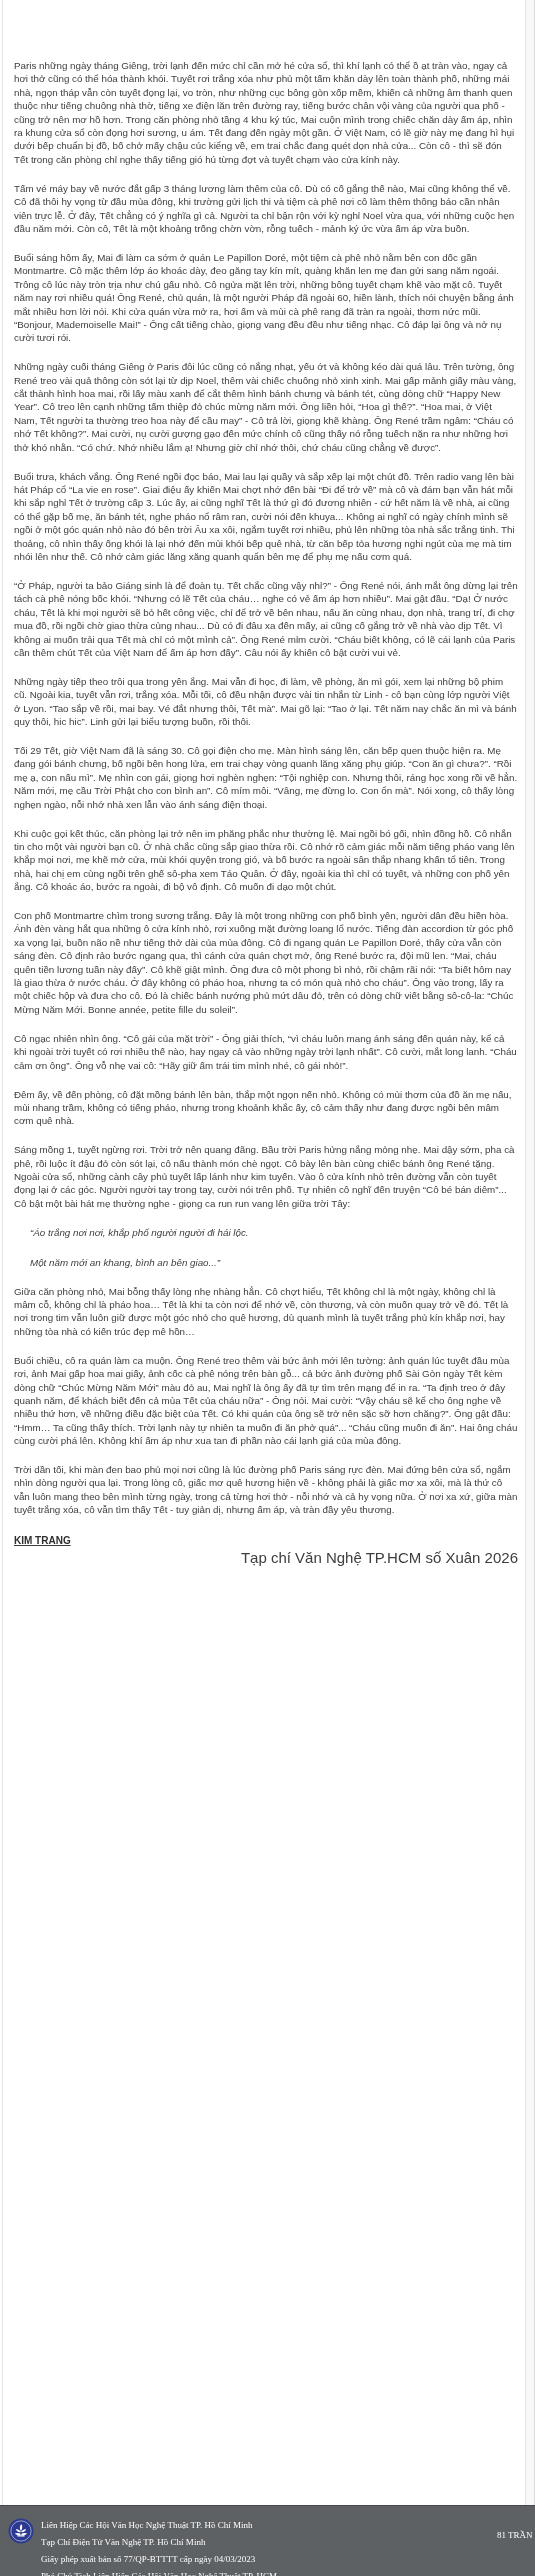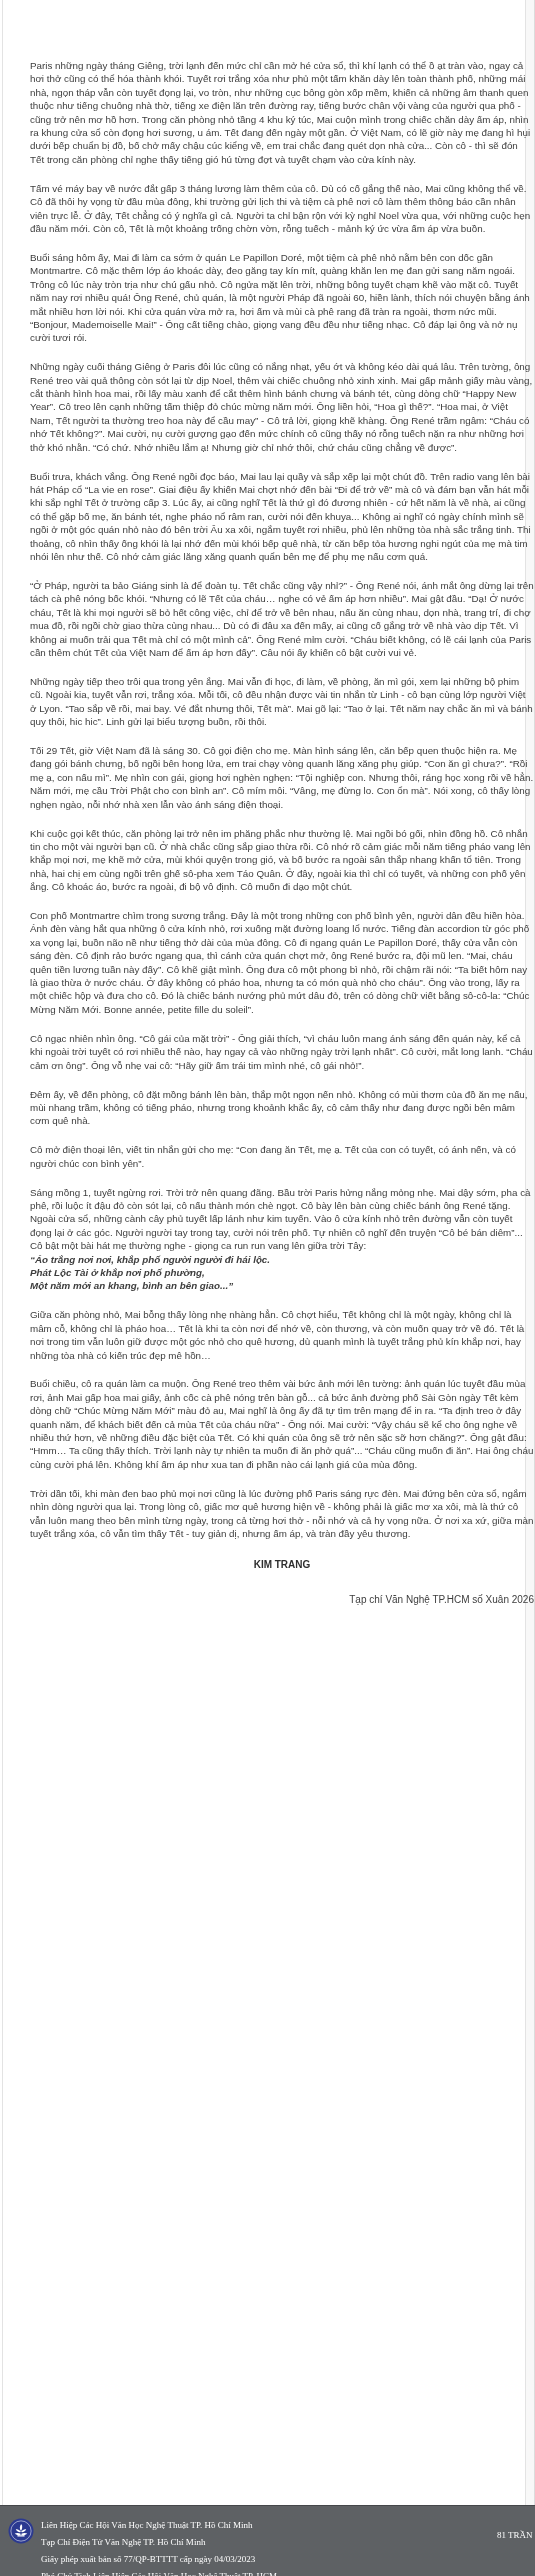--- a/index.html
+++ b/index.html
@@ -15,32 +15,32 @@
     background: #e3e3e3;
   }
   .right-gutter {
     position: absolute; right: 0; top: 0; width: 9.8px; height: 2505px;
     background: #f8f8f8;
     border-left: 0.5px solid #e3e3e3;
     border-right: 1px solid #dcdcdc;
     box-sizing: border-box;
   }
   .article {
-    position: absolute; left: 30px; top: 59px; width: 504px;
+    position: absolute; left: 14px; top: 59px; width: 504px;
     color: #3d3d3d;
     font-size: 9.8px; line-height: 13.4px;
     text-align: left;
   }
   .article p.para { margin: 0 0 15.5px 0; }
   .article p.para.tight { margin-bottom: 0; }
-  .article .lyric { font-style: italic; margin: 0; font-weight: bold; }
+  .article .lyric { font-style: italic; margin: 16px; }
   .article .lyric.gap-after { margin-bottom: 15.5px; }
-  .byline-wrap { margin-top: 17.5px; text-align: center; }
+  .byline-wrap { margin-top: 17.5px; text-align: left; text-decoration: underline; }
   .byline { font-weight: bold; color: #2e2e2e; font-size: 10px; }
-  .source-line { margin-top: 22px; text-align: right; color: #3d3d3d; font-size: 10px; }
+  .source-line { margin-top: 3px; text-align: right; color: #3d3d3d; font-size: 15px; }
   .footer {
     position: absolute; left: 0; bottom: 0; width: 535px; height: 116px;
     background: #5e6164;
     border-top: 1.5px solid #45474a;
     box-sizing: border-box;
     overflow: hidden;
     color: #ffffff;
     font-family: "Liberation Serif", "DejaVu Serif", serif;
   }
   .footer-logo {
@@ -70,24 +70,22 @@
       <p class="para">Buổi sáng hôm ấy, Mai đi làm ca sớm ở quán Le Papillon Doré, một tiệm cà phê nhỏ nằm bên con dốc gần Montmartre. Cô mặc thêm lớp áo khoác dày, đeo găng tay kín mít, quàng khăn len mẹ đan gửi sang năm ngoái. Trông cô lúc này tròn trịa như chú gấu nhỏ. Cô ngửa mặt lên trời, những bông tuyết chạm khẽ vào mặt cô. Tuyết năm nay rơi nhiều quá! Ông René, chủ quán, là một người Pháp đã ngoài 60, hiền lành, thích nói chuyện bằng ánh mắt nhiều hơn lời nói. Khi cửa quán vừa mở ra, hơi ấm và mùi cà phê rang đã tràn ra ngoài, thơm nức mũi. “Bonjour, Mademoiselle Mai!” - Ông cất tiếng chào, giọng vang đều đều như tiếng nhạc. Cô đáp lại ông và nở nụ cười tươi rói.</p>
       <p class="para">Những ngày cuối tháng Giêng ở Paris đôi lúc cũng có nắng nhạt, yếu ớt và không kéo dài quá lâu. Trên tường, ông René treo vài quả thông còn sót lại từ dịp Noel, thêm vài chiếc chuông nhỏ xinh xinh. Mai gấp mảnh giấy màu vàng, cắt thành hình hoa mai, rồi lấy màu xanh để cắt thêm hình bánh chưng và bánh tét, cùng dòng chữ “Happy New Year”. Cô treo lên cạnh những tấm thiệp đỏ chúc mừng năm mới. Ông liền hỏi, “Hoa gì thế?”. “Hoa mai, ở Việt Nam, Tết người ta thường treo hoa này để cầu may” - Cô trả lời, giọng khẽ khàng. Ông René trầm ngâm: “Cháu có nhớ Tết không?”. Mai cười, nụ cười gượng gạo đến mức chính cô cũng thấy nó rỗng tuếch nặn ra như những hơi thở khó nhằn. “Có chứ. Nhớ nhiều lắm ạ! Nhưng giờ chỉ nhớ thôi, chứ cháu cũng chẳng về được”.</p>
       <p class="para">Buổi trưa, khách vắng. Ông René ngồi đọc báo, Mai lau lại quầy và sắp xếp lại một chút đồ. Trên radio vang lên bài hát Pháp cổ “La vie en rose”. Giai điệu ấy khiến Mai chợt nhớ đến bài “Đi để trở về” mà cô và đám bạn vẫn hát mỗi khi sắp nghỉ Tết ở trường cấp 3. Lúc ấy, ai cũng nghĩ Tết là thứ gì đó đương nhiên - cứ hết năm là về nhà, ai cũng có thể gặp bố mẹ, ăn bánh tét, nghe pháo nổ râm ran, cười nói đến khuya... Không ai nghĩ có ngày chính mình sẽ ngồi ở một góc quán nhỏ nào đó bên trời Âu xa xôi, ngắm tuyết rơi nhiều, phủ lên những tòa nhà sắc trắng tinh. Thi thoảng, cô nhìn thấy ống khói là lại nhớ đến mùi khói bếp quê nhà, từ căn bếp tỏa hương nghi ngút của mẹ mà tim nhói lên như thế. Cô nhớ cảm giác lăng xăng quanh quẩn bên mẹ để phụ mẹ nấu cơm quá.</p>
       <p class="para">“Ở Pháp, người ta bảo Giáng sinh là để đoàn tụ. Tết chắc cũng vậy nhỉ?” - Ông René nói, ánh mắt ông dừng lại trên tách cà phê nóng bốc khói. “Nhưng có lẽ Tết của cháu… nghe có vẻ ấm áp hơn nhiều”. Mai gật đầu. “Dạ! Ở nước cháu, Tết là khi mọi người sẽ bỏ hết công việc, chỉ để trở về bên nhau, nấu ăn cùng nhau, dọn nhà, trang trí, đi chợ mua đồ, rồi ngồi chờ giao thừa cùng nhau... Dù có đi đâu xa đến mấy, ai cũng cố gắng trở về nhà vào dịp Tết. Vì không ai muốn trải qua Tết mà chỉ có một mình cả”. Ông René mỉm cười. “Cháu biết không, có lẽ cái lạnh của Paris cần thêm chút Tết của Việt Nam để ấm áp hơn đấy”. Câu nói ấy khiến cô bật cười vui vẻ.</p>
       <p class="para">Những ngày tiếp theo trôi qua trong yên ắng. Mai vẫn đi học, đi làm, về phòng, ăn mì gói, xem lại những bộ phim cũ. Ngoài kia, tuyết vẫn rơi, trắng xóa. Mỗi tối, cô đều nhận được vài tin nhắn từ Linh - cô bạn cùng lớp người Việt ở Lyon. “Tao sắp về rồi, mai bay. Vé đắt nhưng thôi, Tết mà”. Mai gõ lại: “Tao ở lại. Tết năm nay chắc ăn mì và bánh quy thôi, hic hic”. Linh gửi lại biểu tượng buồn, rồi thôi.</p>
       <p class="para">Tối 29 Tết, giờ Việt Nam đã là sáng 30. Cô gọi điện cho mẹ. Màn hình sáng lên, căn bếp quen thuộc hiện ra. Mẹ đang gói bánh chưng, bố ngồi bên hong lửa, em trai chạy vòng quanh lăng xăng phụ giúp. “Con ăn gì chưa?”. “Rồi mẹ ạ, con nấu mì”. Mẹ nhìn con gái, giọng hơi nghèn nghẹn: “Tội nghiệp con. Nhưng thôi, ráng học xong rồi về hẳn. Năm mới, mẹ cầu Trời Phật cho con bình an”. Cô mím môi. “Vâng, mẹ đừng lo. Con ổn mà”. Nói xong, cô thấy lòng nghẹn ngào, nỗi nhớ nhà xen lẫn vào ánh sáng điện thoại.</p>
       <p class="para">Khi cuộc gọi kết thúc, căn phòng lại trở nên im phăng phắc như thường lệ. Mai ngồi bó gối, nhìn đồng hồ. Cô nhắn tin cho một vài người bạn cũ. Ở nhà chắc cũng sắp giao thừa rồi. Cô nhớ rõ cảm giác mỗi năm tiếng pháo vang lên khắp mọi nơi, mẹ khẽ mở cửa, mùi khói quyện trong gió, và bố bước ra ngoài sân thắp nhang khấn tổ tiên. Trong nhà, hai chị em cùng ngồi trên ghế sô-pha xem Táo Quân. Ở đây, ngoài kia thì chỉ có tuyết, và những con phố yên ắng. Cô khoác áo, bước ra ngoài, đi bộ vô định. Cô muốn đi dạo một chút.</p>
       <p class="para">Con phố Montmartre chìm trong sương trắng. Đây là một trong những con phố bình yên, người dân đều hiền hòa. Ánh đèn vàng hắt qua những ô cửa kính nhỏ, rơi xuống mặt đường loang lổ nước. Tiếng đàn accordion từ góc phố xa vọng lại, buồn não nề như tiếng thở dài của mùa đông. Cô đi ngang quán Le Papillon Doré, thấy cửa vẫn còn sáng đèn. Cô định rảo bước ngang qua, thì cánh cửa quán chợt mở, ông René bước ra, đội mũ len. “Mai, cháu quên tiền lương tuần này đấy”. Cô khẽ giật mình. Ông đưa cô một phong bì nhỏ, rồi chậm rãi nói: “Ta biết hôm nay là giao thừa ở nước cháu. Ở đây không có pháo hoa, nhưng ta có món quà nhỏ cho cháu”. Ông vào trong, lấy ra một chiếc hộp và đưa cho cô. Đó là chiếc bánh nướng phủ mứt dâu đỏ, trên có dòng chữ viết bằng sô-cô-la: “Chúc Mừng Năm Mới. Bonne année, petite fille du soleil”.</p>
       <p class="para">Cô ngạc nhiên nhìn ông. “Cô gái của mặt trời” - Ông giải thích, “vì cháu luôn mang ánh sáng đến quán này, kể cả khi ngoài trời tuyết có rơi nhiều thế nào, hay ngay cả vào những ngày trời lạnh nhất”. Cô cười, mắt long lanh. “Cháu cảm ơn ông”. Ông vỗ nhẹ vai cô: “Hãy giữ ấm trái tim mình nhé, cô gái nhỏ!”.</p>
       <p class="para">Đêm ấy, về đến phòng, cô đặt mồng bánh lên bàn, thắp một ngọn nến nhỏ. Không có mùi thơm của đồ ăn mẹ nấu, mùi nhang trầm, không có tiếng pháo, nhưng trong khoảnh khắc ấy, cô cảm thấy như đang được ngồi bên mâm cơm quê nhà.</p>
-      <p class="para">Cô mở điện thoại lên, viết tin nhắn gửi cho mẹ: “Con đang ăn Tết, mẹ ạ. Tết của con có tuyết, có ánh nến, và có người chúc con bình yên”.</p>
       <p class="para tight">Sáng mồng 1, tuyết ngừng rơi. Trời trở nên quang đãng. Bầu trời Paris hửng nắng mỏng nhẹ. Mai dậy sớm, pha cà phê, rồi luộc ít đậu đỏ còn sót lại, cô nấu thành món chè ngọt. Cô bày lên bàn cùng chiếc bánh ông René tặng. Ngoài cửa sổ, những cành cây phủ tuyết lấp lánh như kim tuyến. Vào ô cửa kính nhỏ trên đường vẫn còn tuyết đọng lại ở các góc. Người người tay trong tay, cười nói trên phố. Tự nhiên cô nghĩ đến truyện “Cô bé bán diêm”... Cô bật một bài hát mẹ thường nghe - giọng ca run run vang lên giữa trời Tây:</p>
       <div class="lyric">“Áo trắng nơi nơi, khắp phố người người đi hái lộc.</div>
-      <div class="lyric">Phát Lộc Tài ở khắp nơi phố phường,</div>
       <div class="lyric gap-after">Một năm mới an khang, bình an bên giao...”</div>
       <p class="para">Giữa căn phòng nhỏ, Mai bỗng thấy lòng nhẹ nhàng hẳn. Cô chợt hiểu, Tết không chỉ là một ngày, không chỉ là mâm cỗ, không chỉ là pháo hoa… Tết là khi ta còn nơi để nhớ về, còn thương, và còn muốn quay trở về đó. Tết là nơi trong tim vẫn luôn giữ được một góc nhỏ cho quê hương, dù quanh mình là tuyết trắng phủ kín khắp nơi, hay những tòa nhà có kiến trúc đẹp mê hồn…</p>
       <p class="para">Buổi chiều, cô ra quán làm ca muộn. Ông René treo thêm vài bức ảnh mới lên tường: ảnh quán lúc tuyết đầu mùa rơi, ảnh Mai gấp hoa mai giấy, ảnh cốc cà phê nóng trên bàn gỗ... cả bức ảnh đường phố Sài Gòn ngày Tết kèm dòng chữ “Chúc Mừng Năm Mới” màu đỏ au, Mai nghĩ là ông ấy đã tự tìm trên mạng để in ra. “Ta định treo ở đây quanh năm, để khách biết đến cả mùa Tết của cháu nữa” - Ông nói. Mai cười: “Vậy cháu sẽ kể cho ông nghe về nhiều thứ hơn, về những điều đặc biệt của Tết. Có khi quán của ông sẽ trở nên sặc sỡ hơn chăng?”. Ông gật đầu: “Hmm… Ta cũng thấy thích. Trời lạnh này tự nhiên ta muốn đi ăn phở quá”... “Cháu cũng muốn đi ăn”. Hai ông cháu cùng cười phá lên. Không khí ấm áp như xua tan đi phần nào cái lạnh giá của mùa đông.</p>
       <p class="para">Trời dần tối, khi màn đen bao phủ mọi nơi cũng là lúc đường phố Paris sáng rực đèn. Mai đứng bên cửa sổ, ngắm nhìn dòng người qua lại. Trong lòng cô, giấc mơ quê hương hiện về - không phải là giấc mơ xa xôi, mà là thứ cô vẫn luôn mang theo bên mình từng ngày, trong cả từng hơi thở - nỗi nhớ và cả hy vọng nữa. Ở nơi xa xứ, giữa màn tuyết trắng xóa, cô vẫn tìm thấy Tết - tuy giản dị, nhưng ấm áp, và tràn đầy yêu thương.</p>
     </div>
   <div class="byline-wrap">
     <span class="byline">KIM TRANG</span>
   </div>
   <div class="source-line">Tạp chí Văn Nghệ TP.HCM số Xuân 2026</div>
 </div>

